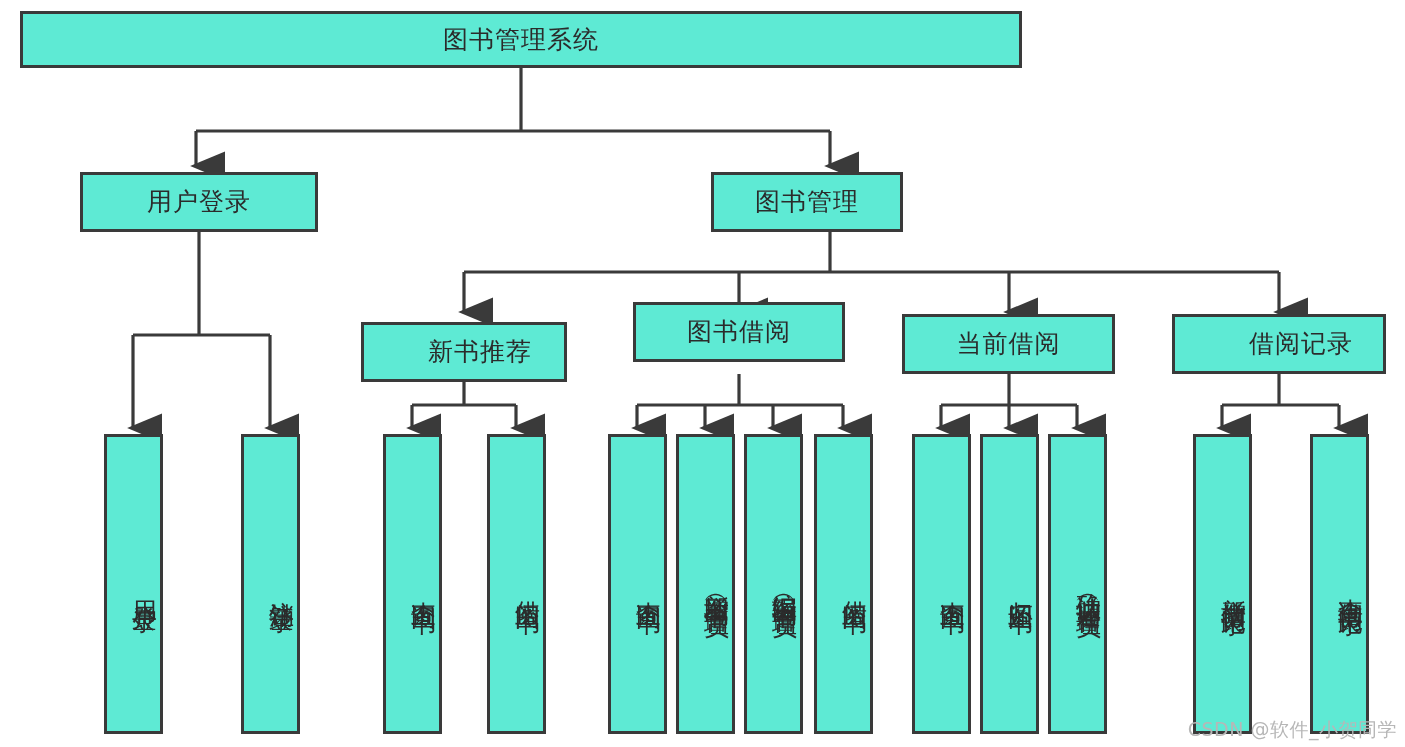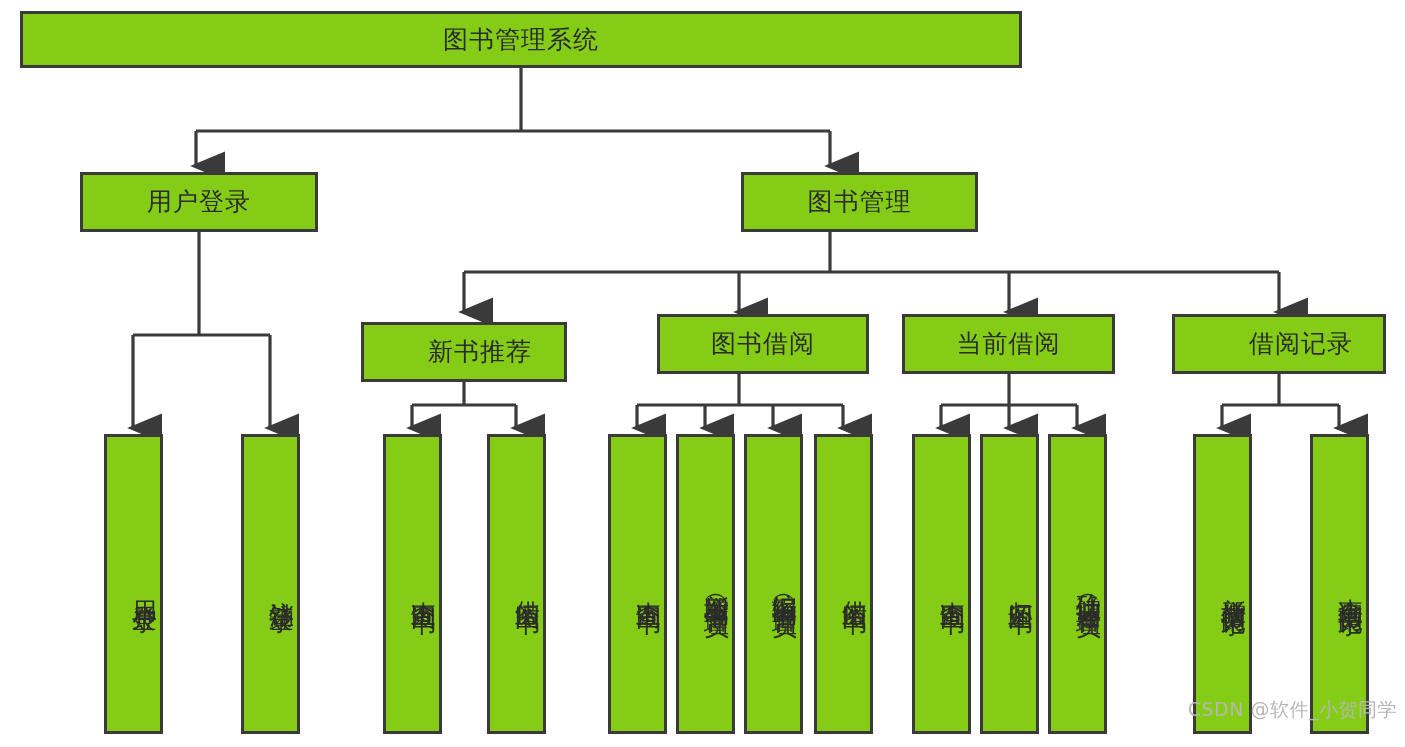--- a/index.html
+++ b/index.html
@@ -21,21 +21,21 @@
     position: absolute;
     left: 0;
     top: 0;
     width: 1405px;
     height: 747px;
     pointer-events: none;
   }
   .node {
     position: absolute;
     box-sizing: border-box;
-    background: #84cc16;
+    background: #5eead4;
     border: 3px solid #3a3a3a;
     display: flex;
     align-items: center;
     justify-content: center;
     color: #2b2b2b;
   }
   .node.horizontal {
     font-size: 25px;
     line-height: 1.2;
     letter-spacing: 1px;
@@ -52,21 +52,21 @@
     white-space: nowrap;
   }
   .node.vertical .vtext {
     writing-mode: vertical-rl;
     text-orientation: upright;
     display: block;
   }
   .watermark {
     position: absolute;
     right: 8px;
-    bottom: 24px;
+    bottom: 4px;
     font-size: 19px;
     color: #b7b7b7;
     letter-spacing: 0.5px;
     white-space: nowrap;
     margin-left: 38px;
   }
 </style>
 </head>
 <body>
 
@@ -123,28 +123,28 @@
     </g>
   </svg>
 
   <div class="node horizontal" style="left:20px; top:11px; width:1002px; height:57px;">
     <span>图书管理系统</span>
   </div>
 
   <div class="node horizontal" style="left:80px; top:172px; width:238px; height:60px;">
     <span>用户登录</span>
   </div>
-  <div class="node horizontal" style="left:741px; top:172px; width:237px; height:60px;">
+  <div class="node horizontal" style="left:711px; top:172px; width:192px; height:60px;">
     <span>图书管理</span>
   </div>
 
   <div class="node horizontal" style="left:361px; top:322px; width:206px; height:60px;padding-left:32px;">
     <span>新书推荐</span>
   </div>
-  <div class="node horizontal" style="left:633px; top:314px; width:212px; height:60px;margin-left:24px;">
+  <div class="node horizontal" style="left:633px; top:302px; width:212px; height:60px;">
     <span>图书借阅</span>
   </div>
   <div class="node horizontal" style="left:902px; top:314px; width:213px; height:60px;font-family:Liberation Serif, serif;">
     <span>当前借阅</span>
   </div>
   <div class="node horizontal" style="left:1172px; top:314px; width:214px; height:60px;padding-left:44px;">
     <span>借阅记录</span>
   </div>
 
   <div class="node vertical" style="left:104px; top:434px; width:59px; height:300px;">

